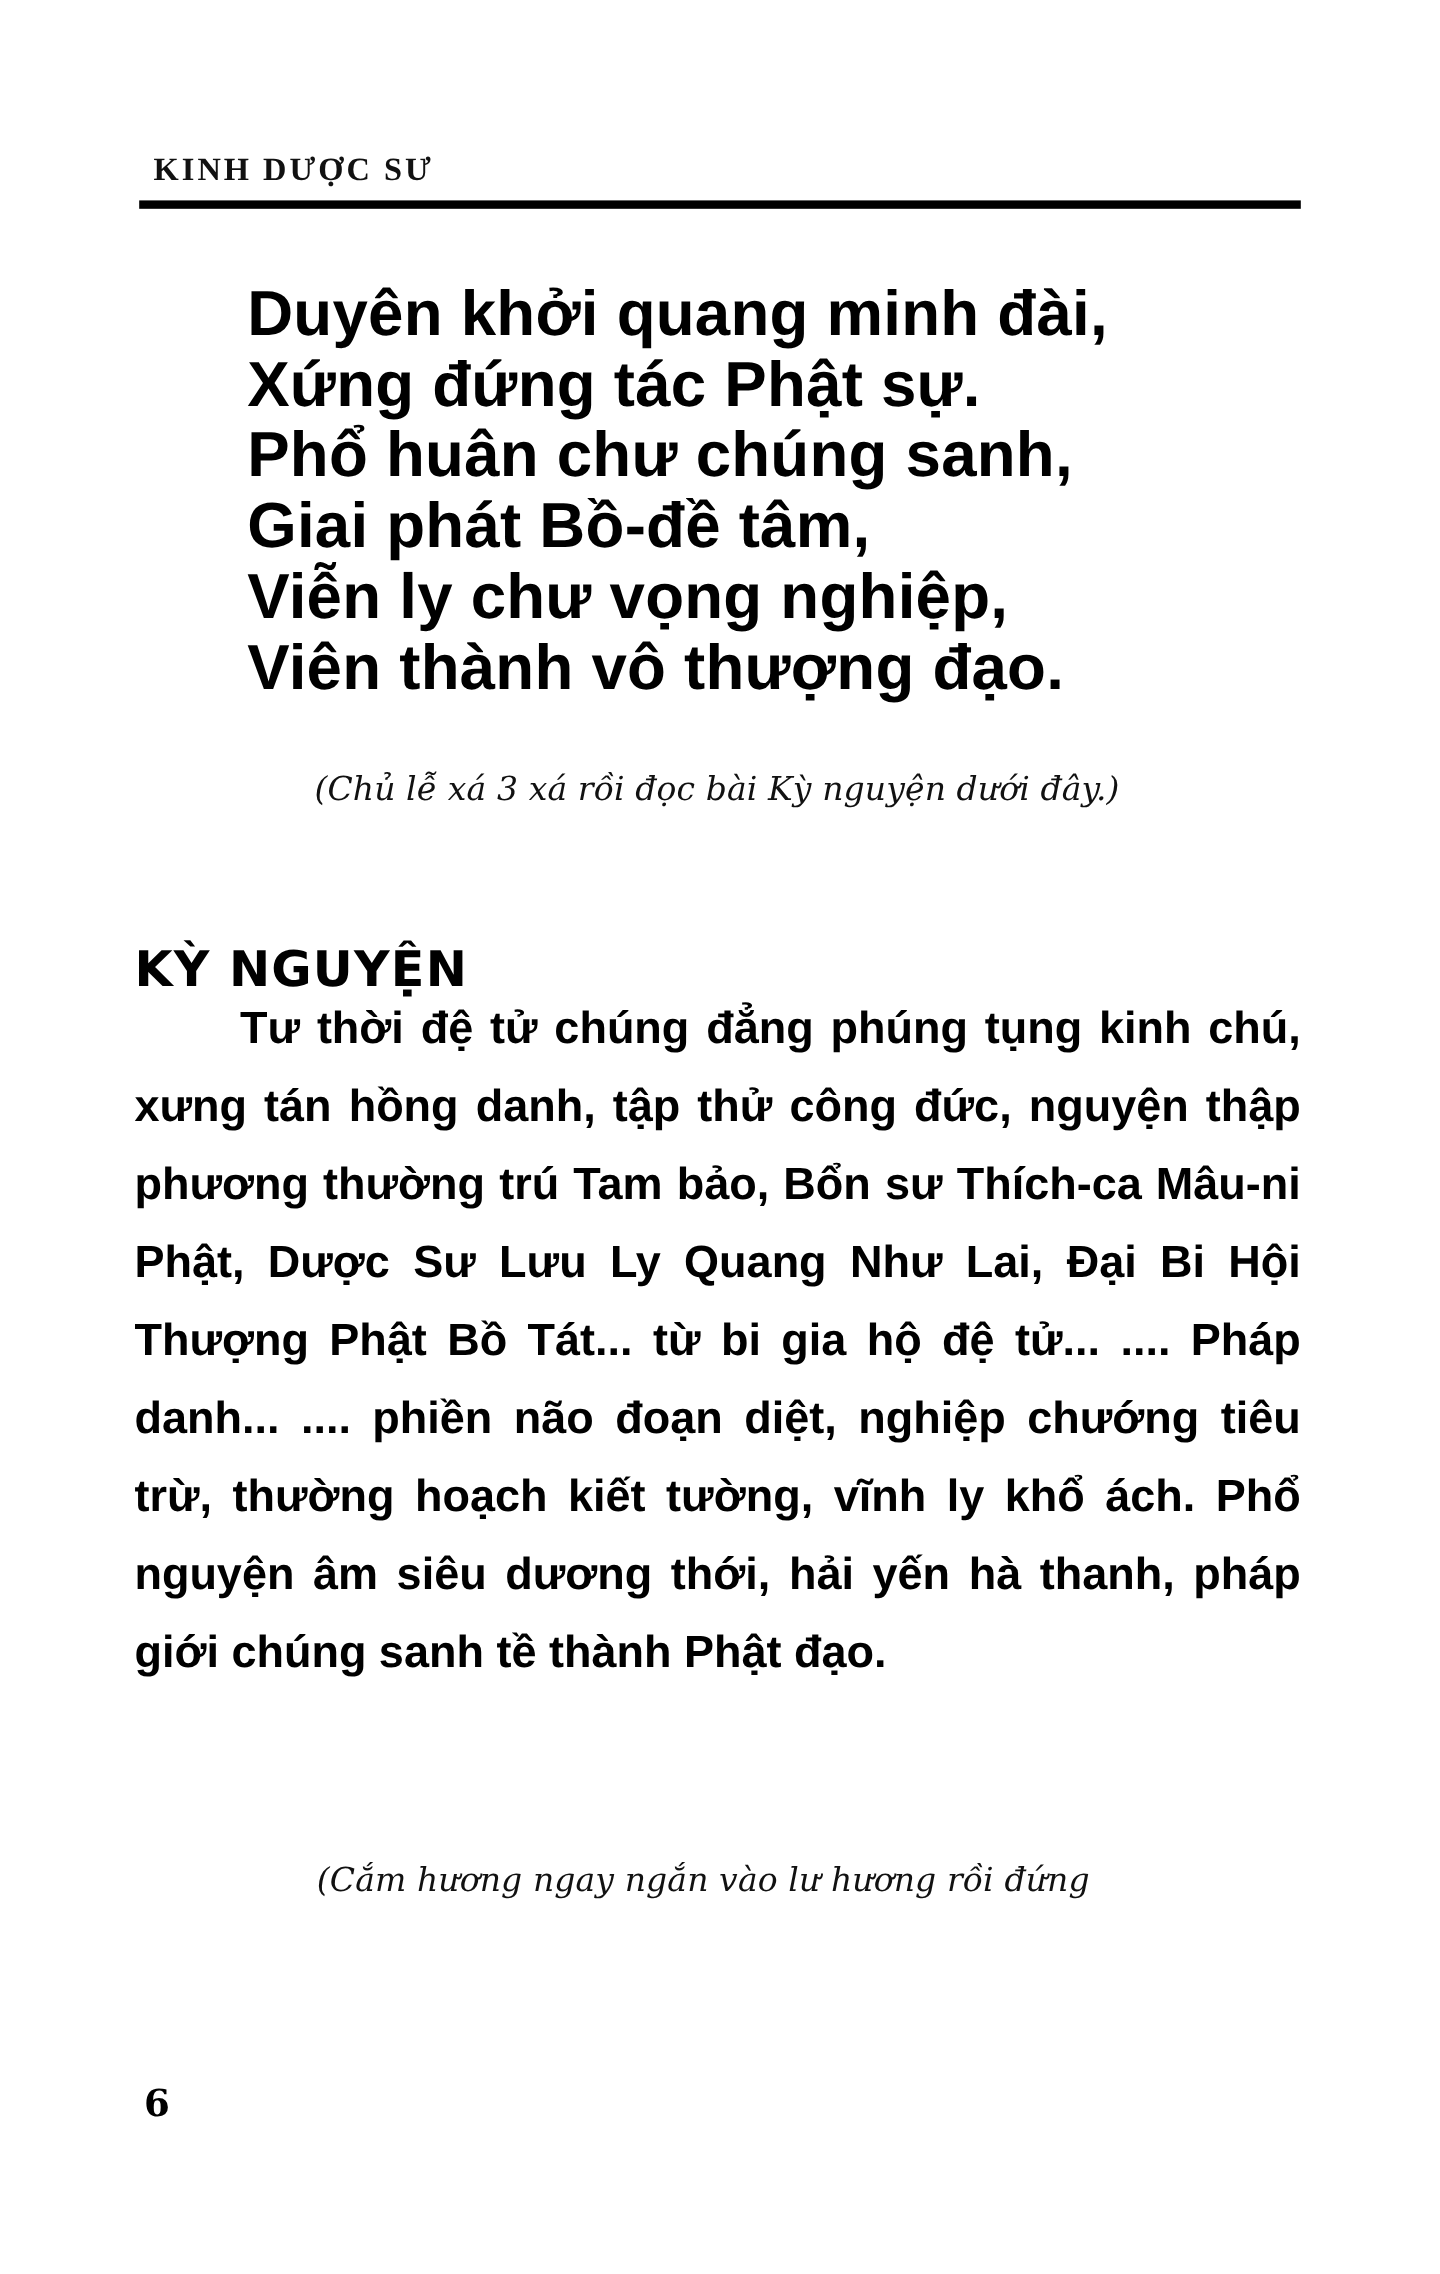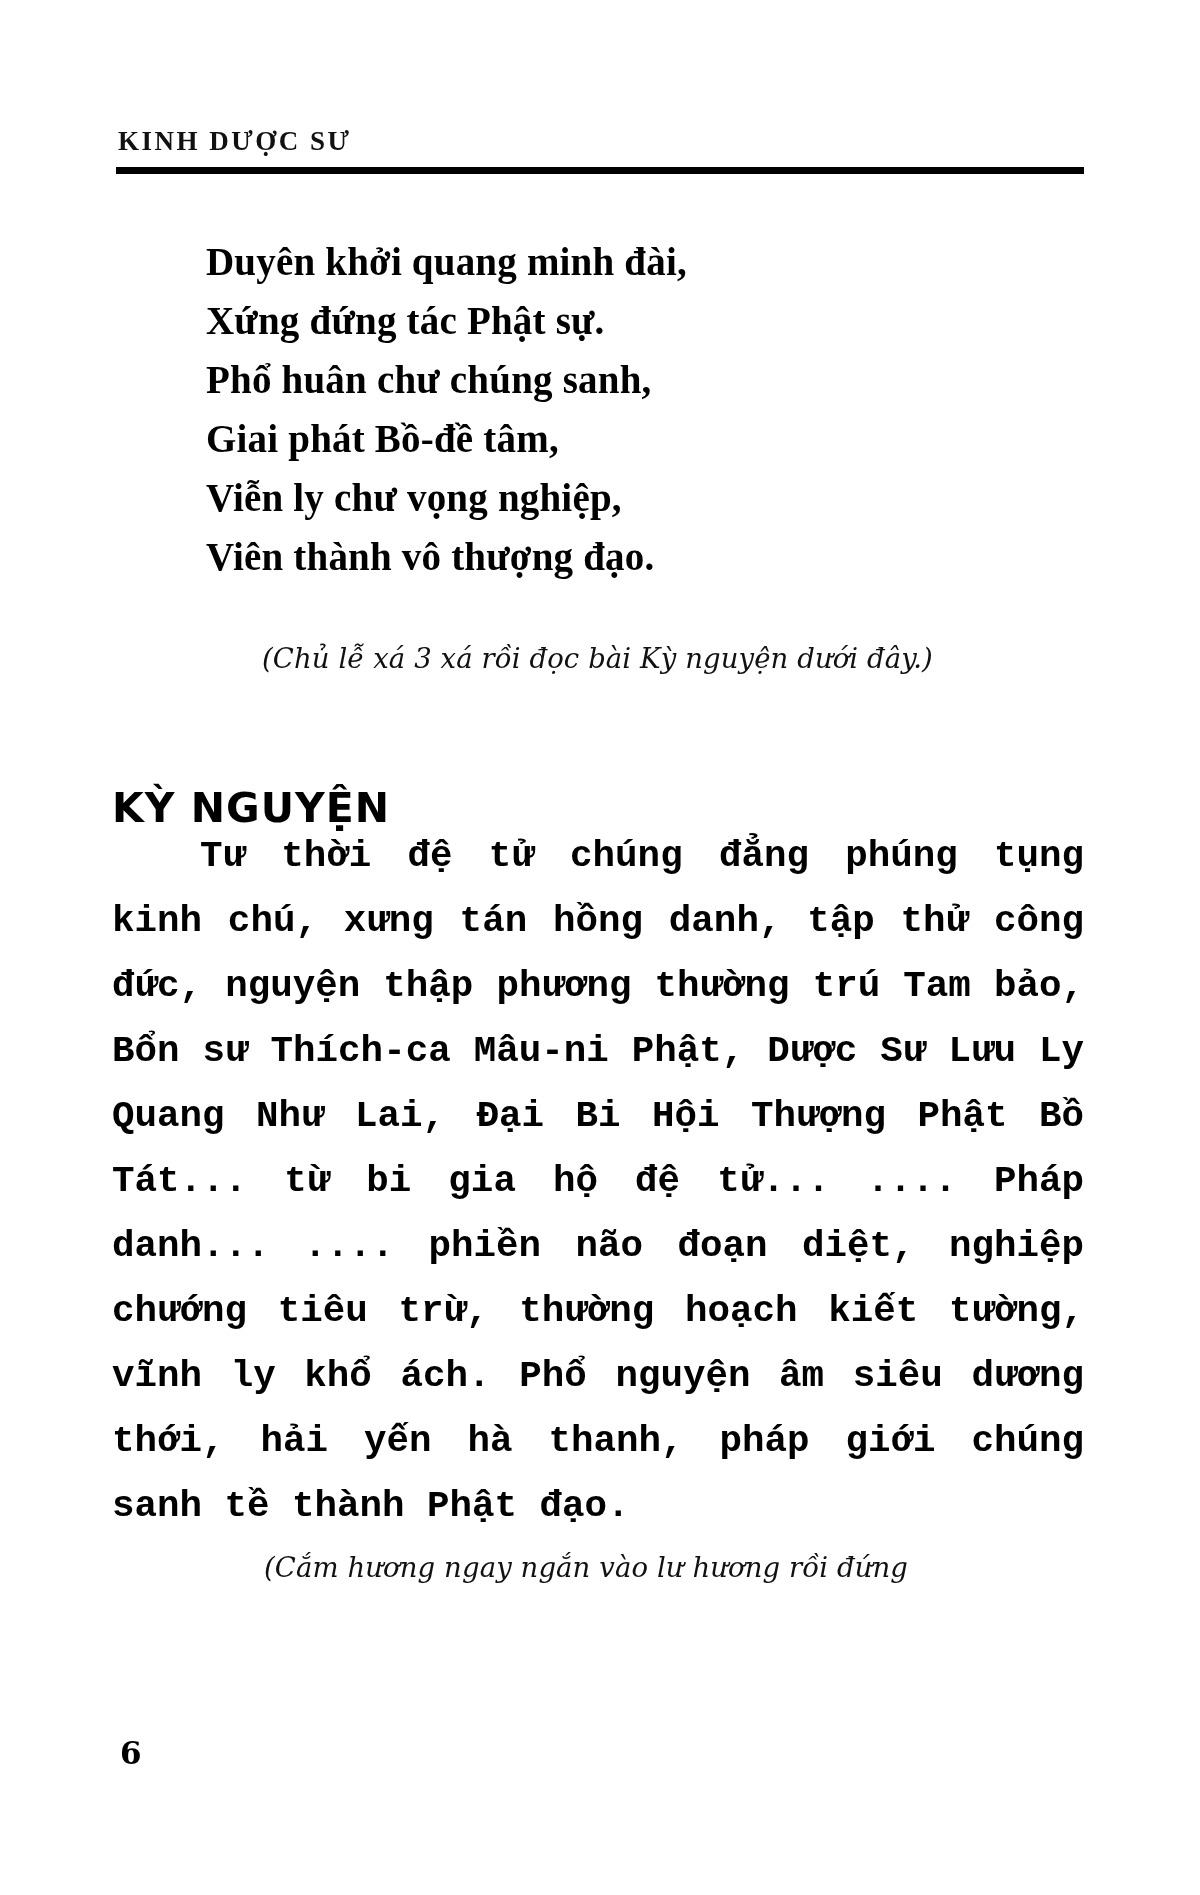--- a/index.html
+++ b/index.html
@@ -29,37 +29,37 @@
     top: 128px;
     width: 968px;
   }
   .header-title {
     font-family: "Liberation Serif", "DejaVu Serif", serif;
     font-size: 27px;
     font-weight: 700;
     letter-spacing: 2.5px;
     color: #111;
     line-height: 1;
-    margin: 0 0 12px 2px;
+    margin: 0 0 12px 12px;
   }
   .header-rule {
     width: 968px;
     height: 7px;
     background: #000;
   }
   
   .verse {
     position: absolute;
     left: 206px;
     top: 232px;
     width: 900px;
   }
   .verse-line {
-    font-family: Liberation Serif, serif;
-    font-size: 39px;
+    font-family: Liberation Sans, sans-serif;
+    font-size: 53px;
     font-weight: 700;
     line-height: 59px;
     color: #000;
     white-space: nowrap;
     letter-spacing: 0.2px;
   }
   
   .stage-note {
     font-family: "DejaVu Serif", "Liberation Serif", serif;
     font-style: italic;
@@ -84,21 +84,21 @@
     font-weight: 700;
     letter-spacing: 1px;
     color: #000;
   }
   
   .body-para {
     position: absolute;
     left: 112px;
     top: 824px;
     width: 972px;
-    font-family: Liberation Mono, monospace;
+    font-family: Liberation Sans, sans-serif;
     font-size: 37.5px;
     font-weight: 700;
     line-height: 65px;
     text-align: justify;
     text-align-last: left;
     text-indent: 88px;
     color: #000;
     letter-spacing: 0px;
     word-spacing: 0px;
   }

